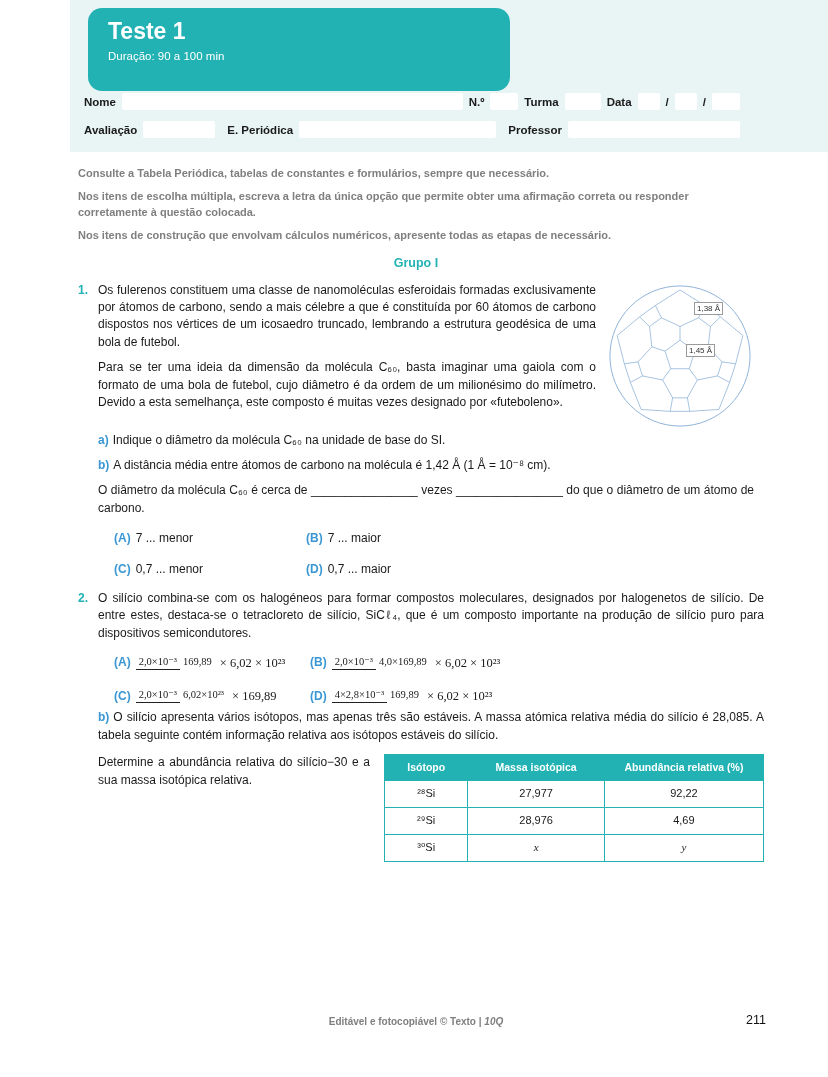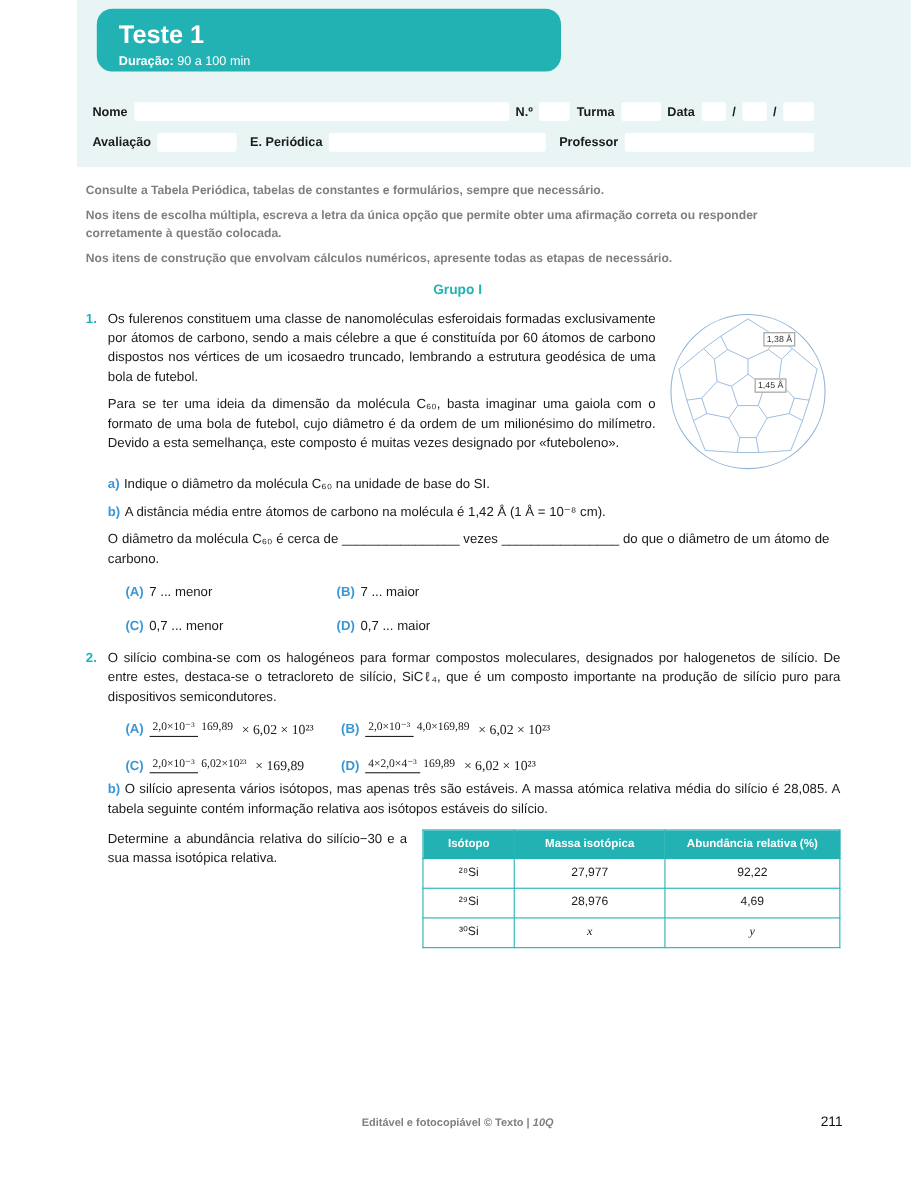--- a/index.html
+++ b/index.html
@@ -4,26 +4,26 @@
 <style>
   html,body { margin:0; padding:0; }
   body {
     width:828px; height:1077px; position:relative; overflow:hidden;
     background:#ffffff; color:#1a1a1a;
     font-family:"Liberation Sans","DejaVu Sans",sans-serif;
   }
   .mint-band { position:absolute; left:70px; top:0; width:758px; height:152px;
     background:var(--mint,#e9f5f4); }
 
-  .title-card { position:absolute; left:88px; top:8px; width:422px; height:57px;
+  .title-card { position:absolute; left:88px; top:8px; width:422px; height:83px;
     background:var(--teal,#23b2b4); border-radius:14px; box-sizing:border-box;
     padding:10px 0 0 20px; color:#fff; }
   .title { font-size:23px; font-weight:bold; }
   .duration { font-size:11.5px; margin-top:5px; }
-  .duration b { font-weight:bold; }
+  .duration b { font-weight:normal; }
 
   .form-area { position:absolute; left:84px; top:92px; width:656px; }
   .form-row { display:flex; align-items:center; height:19px; margin-bottom:9px;
     font-size:11.5px; font-weight:bold; gap:6px; }
   .fbox { background:#fff; height:17px; border-radius:2px; flex:none; }
   .slash { font-weight:bold; }
 
   .content { position:absolute; left:78px; top:166px; width:676px; }
   .instr { color:var(--gray_text,#7f7f7f); font-weight:bold; font-size:11px;
     line-height:1.4; margin:0 0 8px 0; }
@@ -202,21 +202,21 @@
                 <span class="num">2,0×10⁻³</span>
                 <span class="den">6,02×10²³</span>
               </span>
               <span class="tail">× 169,89</span>
             </span>
         </div>
         <div class="mopt">
           <span class="opt-letter">(D)</span>
           <span class="math">
               <span class="frac">
-                <span class="num">4×2,0×4⁻³</span>
+                <span class="num">4×2,8×10⁻³</span>
                 <span class="den">169,89</span>
               </span>
               <span class="tail">× 6,02 × 10²³</span>
             </span>
         </div>
       </div>
 
       <p class="sub just">
         <span class="sub-letter">b)</span><span>O silício apresenta vários isótopos, mas apenas três são estáveis. A massa atómica relativa média do silício é 28,085. A tabela seguinte contém informação relativa aos isótopos estáveis do silício.</span>
       </p>

